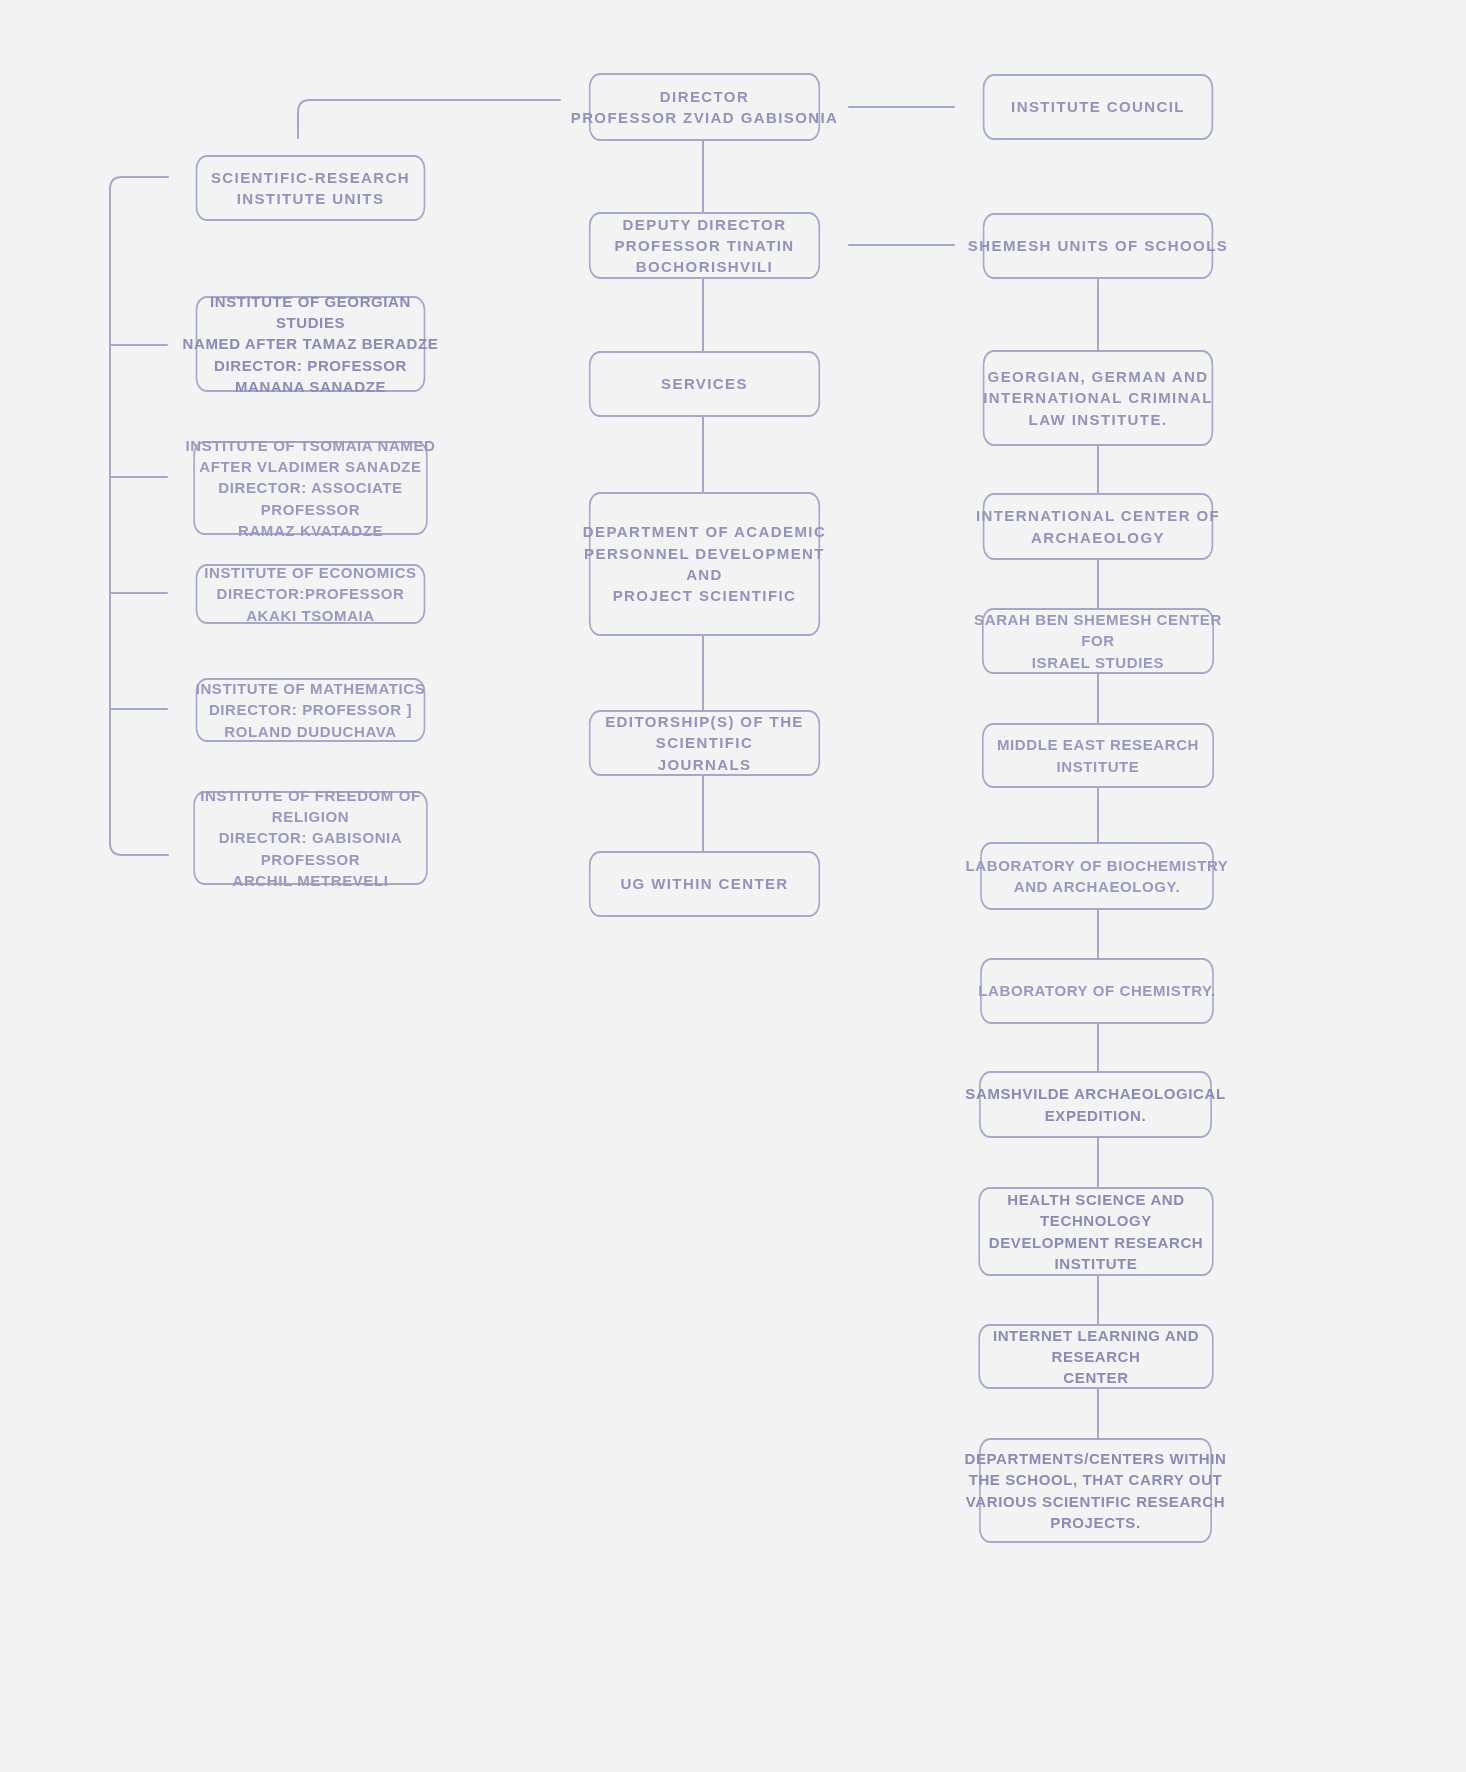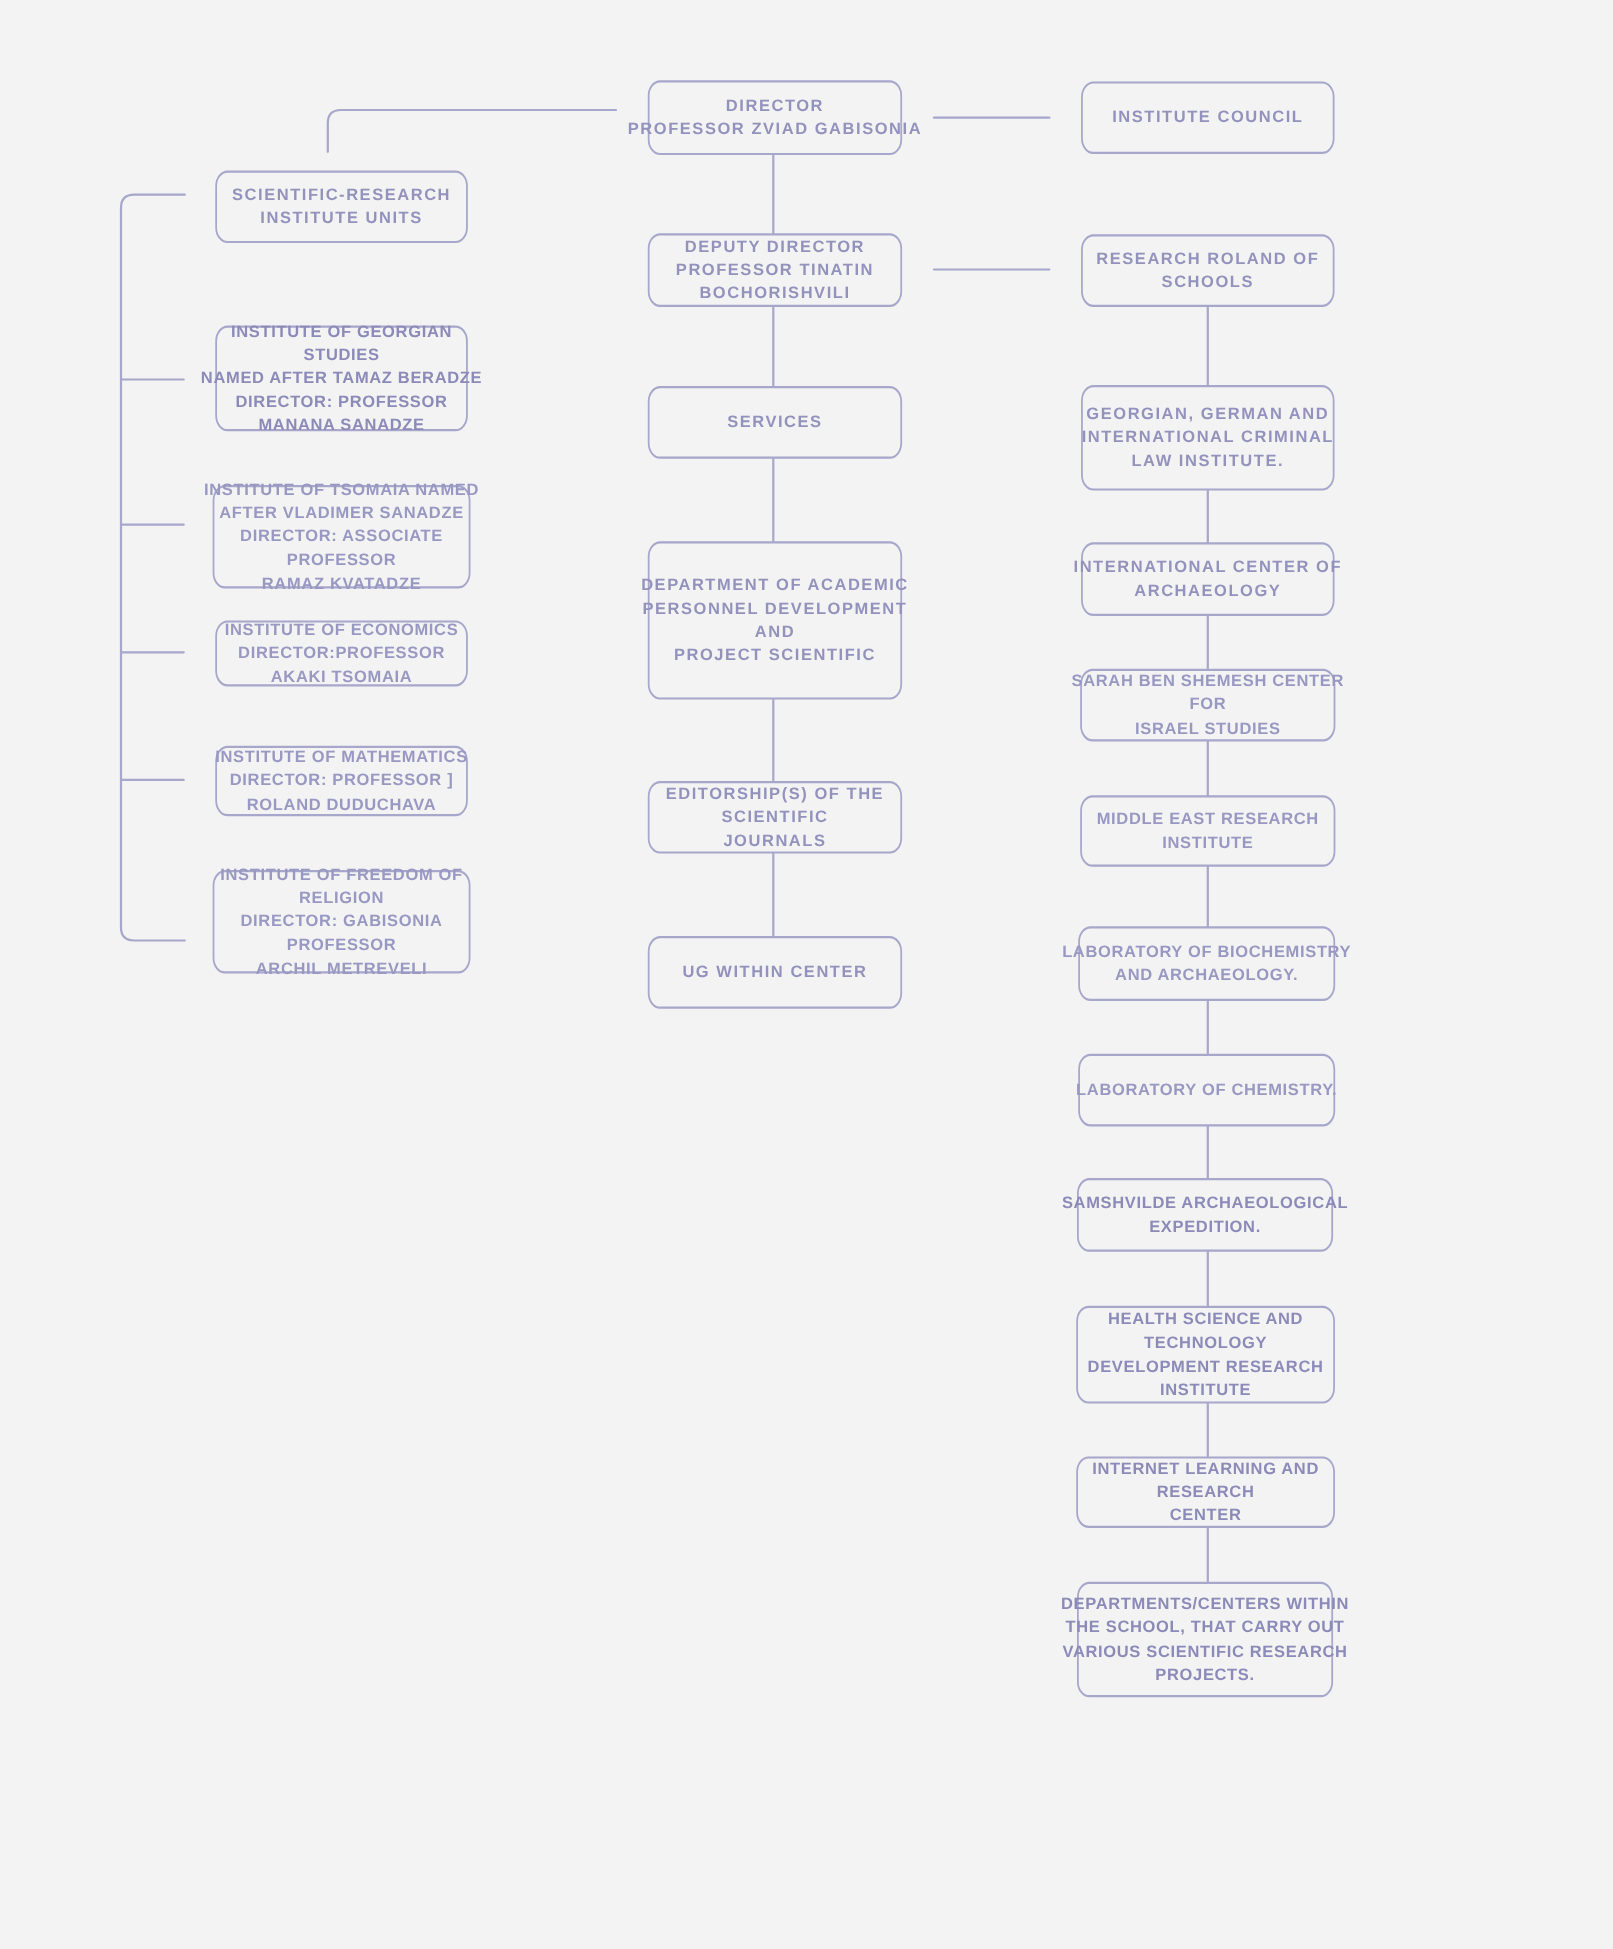--- a/index.html
+++ b/index.html
@@ -171,21 +171,21 @@
 RELIGION
 DIRECTOR: GABISONIA PROFESSOR
 ARCHIL METREVELI</span>
   </div>
 
   <div class="node thin" style="left:954px; top:74px; width:288px; height:66px;">
     <span class="node-text">INSTITUTE COUNCIL</span>
   </div>
 
   <div class="node thin" style="left:954px; top:213px; width:288px; height:66px;">
-    <span class="node-text">RESEARCH ROLAND OF SCHOOLS</span>
+    <span class="node-text">SHEMESH UNITS OF SCHOOLS</span>
   </div>
 
   <div class="node thin" style="left:954px; top:350px; width:288px; height:96px;">
     <span class="node-text">GEORGIAN, GERMAN AND
 INTERNATIONAL CRIMINAL
 LAW INSTITUTE.</span>
   </div>
 
   <div class="node thin" style="left:954px; top:493px; width:288px; height:67px;">
     <span class="node-text">INTERNATIONAL CENTER OF

